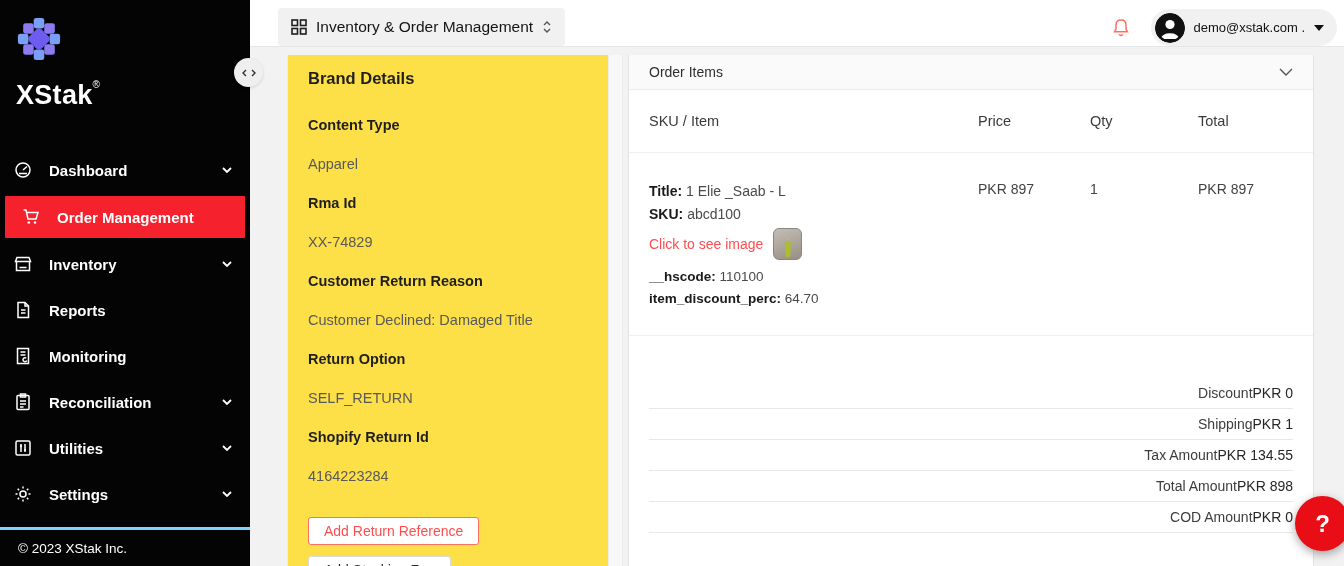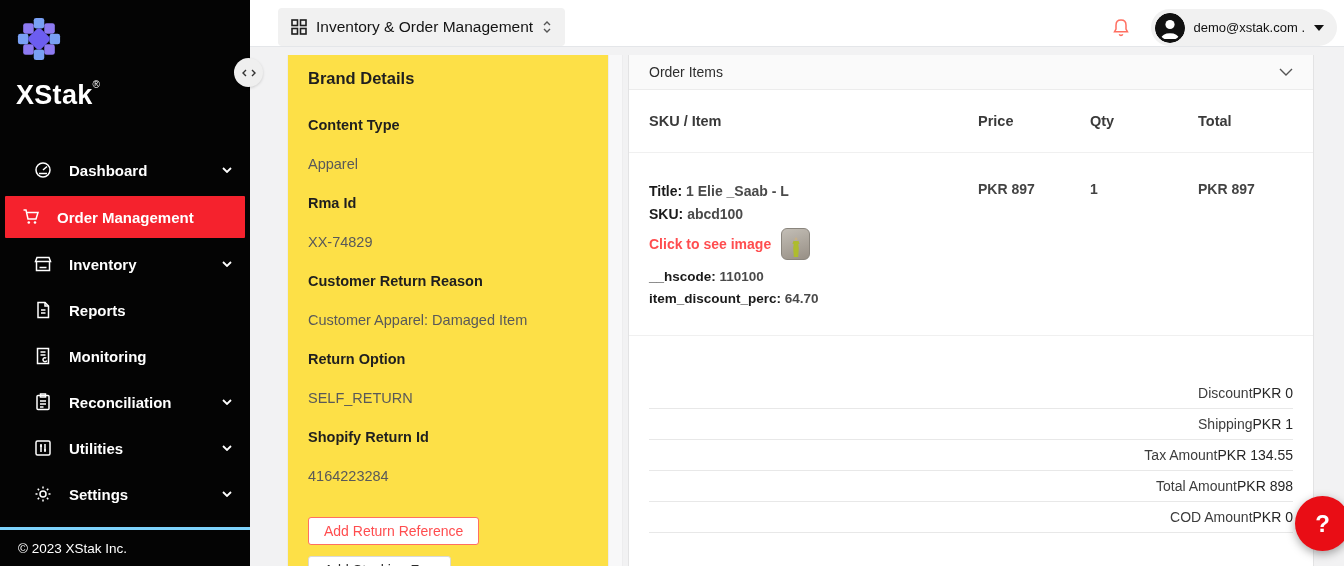--- a/index.html
+++ b/index.html
@@ -21,21 +21,21 @@
   .logo-text { font-size:27px; font-weight:600; letter-spacing:.3px; line-height:46px; }
   .logo-reg { font-size:10px; vertical-align:top; line-height:26px; }
   .collapse-btn {
     position:absolute; left:234px; top:58px; width:29px; height:29px;
     border-radius:50%; background:#efefef; display:flex; align-items:center;
     justify-content:center; z-index:8; cursor:pointer; box-shadow:0 1px 3px rgba(0,0,0,.15);
   }
   .menu { margin-top:30px; }
   .menu-item {
     height:44px; margin:2px 0; display:flex; align-items:center;
-    padding:0 18px 0 34px; gap:17px; font-size:15px; font-weight:700;
+    padding:0 18px 0 14px; gap:17px; font-size:15px; font-weight:700;
     color:#fff; cursor:pointer;
   }
   .menu-item .mi-icon { width:18px; height:18px; flex:0 0 auto; display:flex; }
   .menu-item .mi-chev { margin-left:auto; display:flex; }
   .menu-item.active {
     background:#f5222d; border-radius:1px; margin:4px 5px; height:42px;
     padding:0 18px 0 17px;
   }
   .sidebar-footer {
     position:absolute; left:0; bottom:0; width:100%;
@@ -87,21 +87,21 @@
   .order-panel {
     position:absolute; left:628px; top:55px; width:686px; height:511px;
     background:#fff; border-left:1px solid #e3e3e4; border-right:1px solid #e3e3e4;
     z-index:2;
   }
   .order-head {
     height:35px; background:#fafafa; border-bottom:1px solid #ececec;
     display:flex; align-items:center; justify-content:space-between;
     padding:0 20px; font-size:14px; color:#2e2e2e; cursor:pointer;
   }
-  .items-grid { display:grid; grid-template-columns:329px 112px 108px 1fr; padding:0 20px;font-weight:bold; }
+  .items-grid { display:grid; grid-template-columns:329px 112px 108px 1fr; padding:0 20px; }
   .th-row { height:63px; align-items:center; border-bottom:1px solid #f0f0f0; }
   .th { font-size:14.5px; color:#3a3a3a; }
   .item-row { padding-top:27px; padding-bottom:25px; border-bottom:1px solid #f0f0f0; }
   .cell-top { padding-top:1px; font-size:14px; color:#434343; }
   .line { font-size:14px; line-height:22.5px; color:#4a4a4a; }
   .line b { color:#1a1a1a; }
   .img-line { display:flex; align-items:center; gap:10px; margin:3px 0 6px; }
   .img-link { font-size:14px; color:#ff4d4f; cursor:pointer; }
   .thumb {
     width:29px; height:32px; border-radius:6px; cursor:pointer;
@@ -311,21 +311,21 @@
 <div class="detail-panel">
   <div class="panel-title">Brand Details</div>
 
   <div class="field-label">Content Type</div>
   <div class="field-value">Apparel</div>
 
   <div class="field-label">Rma Id</div>
   <div class="field-value">XX-74829</div>
 
   <div class="field-label">Customer Return Reason</div>
-  <div class="field-value">Customer Apparel: Damaged Item</div>
+  <div class="field-value">Customer Declined: Damaged Title</div>
 
   <div class="field-label">Return Option</div>
   <div class="field-value">SELF_RETURN</div>
 
   <div class="field-label">Shopify Return Id</div>
   <div class="field-value">4164223284</div>
 
   <button class="btn btn-danger">Add Return Reference</button>
   <button class="btn btn-default">Add Stocking Fee</button>
 </div>

